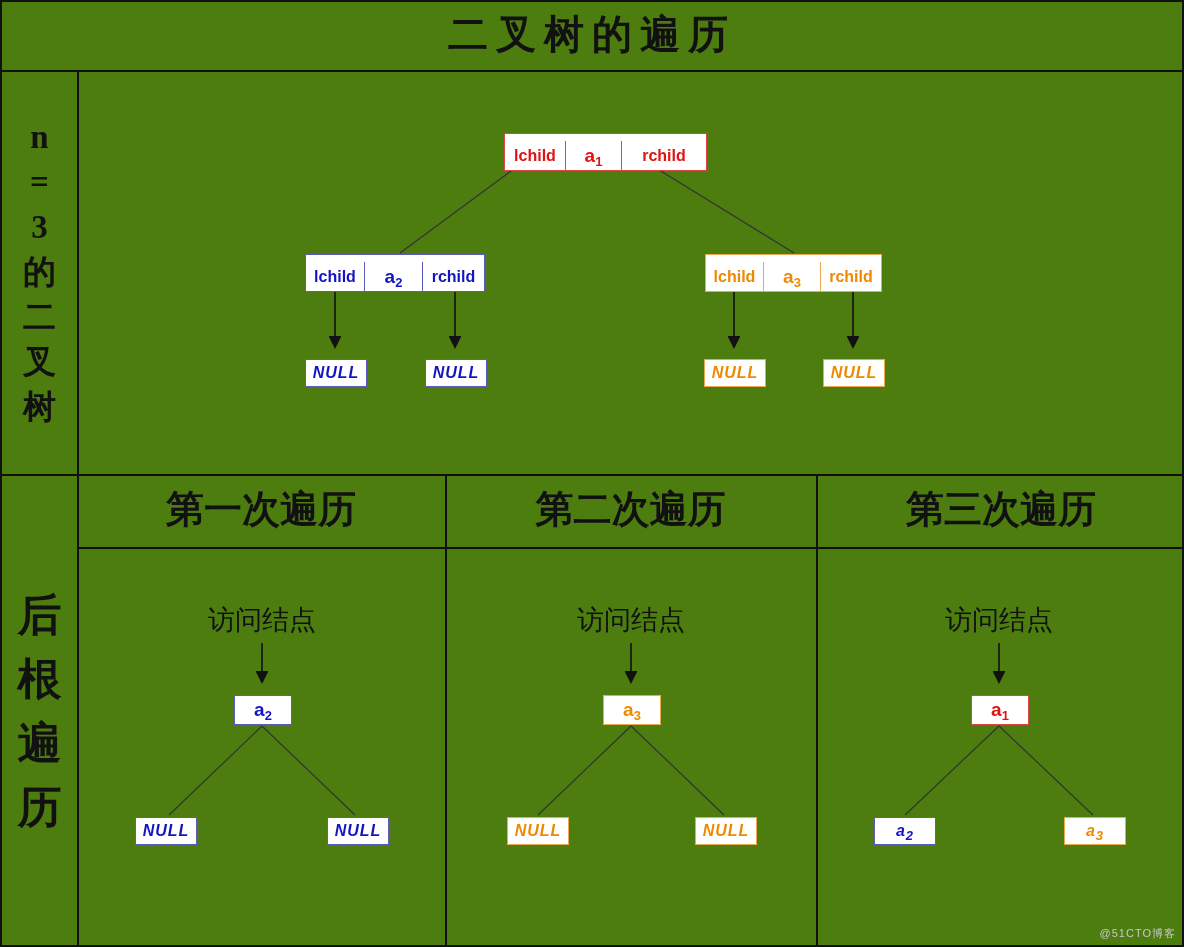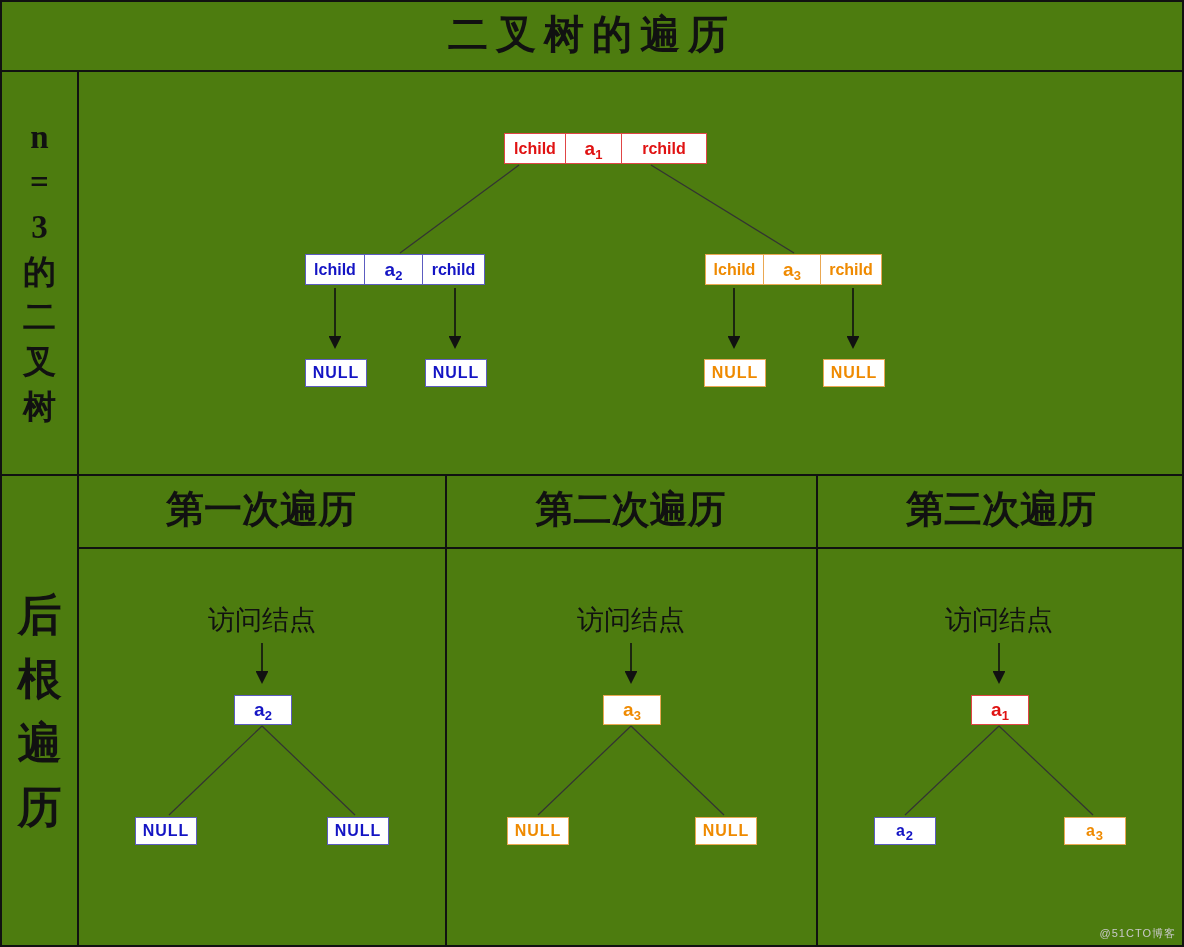--- a/index.html
+++ b/index.html
@@ -34,33 +34,34 @@
   svg.overlay{position:absolute;left:0;top:0;z-index:1;pointer-events:none;}
 
   
   .tnode{
     position:absolute;display:flex;z-index:2;background:#fff;
     border:1.5px solid var(--c-border,#333);
     font-family:"Liberation Sans","DejaVu Sans",sans-serif;
     font-weight:bold;color:var(--c-text,#333);
   }
   .tnode .cell{
-    height:29px;line-height:29px;text-align:center;font-size:16px;
+    height:29px;line-height:29px;text-align:center;font-size:16px;margin-top:7px;
   }
   .tnode .cell + .cell{border-left:1.5px solid var(--c-border,#333);}
   .tnode .cell.mid{font-size:19px;}
   .tnode sub, .bnode sub, .nullbox sub{font-size:13px;font-weight:bold;vertical-align:-4px;line-height:0;}
 
   .nullbox{
     position:absolute;z-index:2;background:#fff;width:60px;height:26px;
     line-height:26px;text-align:center;
     border:1.5px solid var(--c-border,#333);
     font-family:"Liberation Sans","DejaVu Sans",sans-serif;
     font-weight:bold;font-size:16px;letter-spacing:1px;
     color:var(--c-text,#333);
+    font-style:italic;
   }
   .bnode{
     position:absolute;z-index:2;background:#fff;width:56px;height:28px;
     line-height:28px;text-align:center;
     border:1.5px solid var(--c-border,#333);
     font-family:"Liberation Sans","DejaVu Sans",sans-serif;
     font-weight:bold;font-size:19px;
     color:var(--c-text,#333);
   }
 

